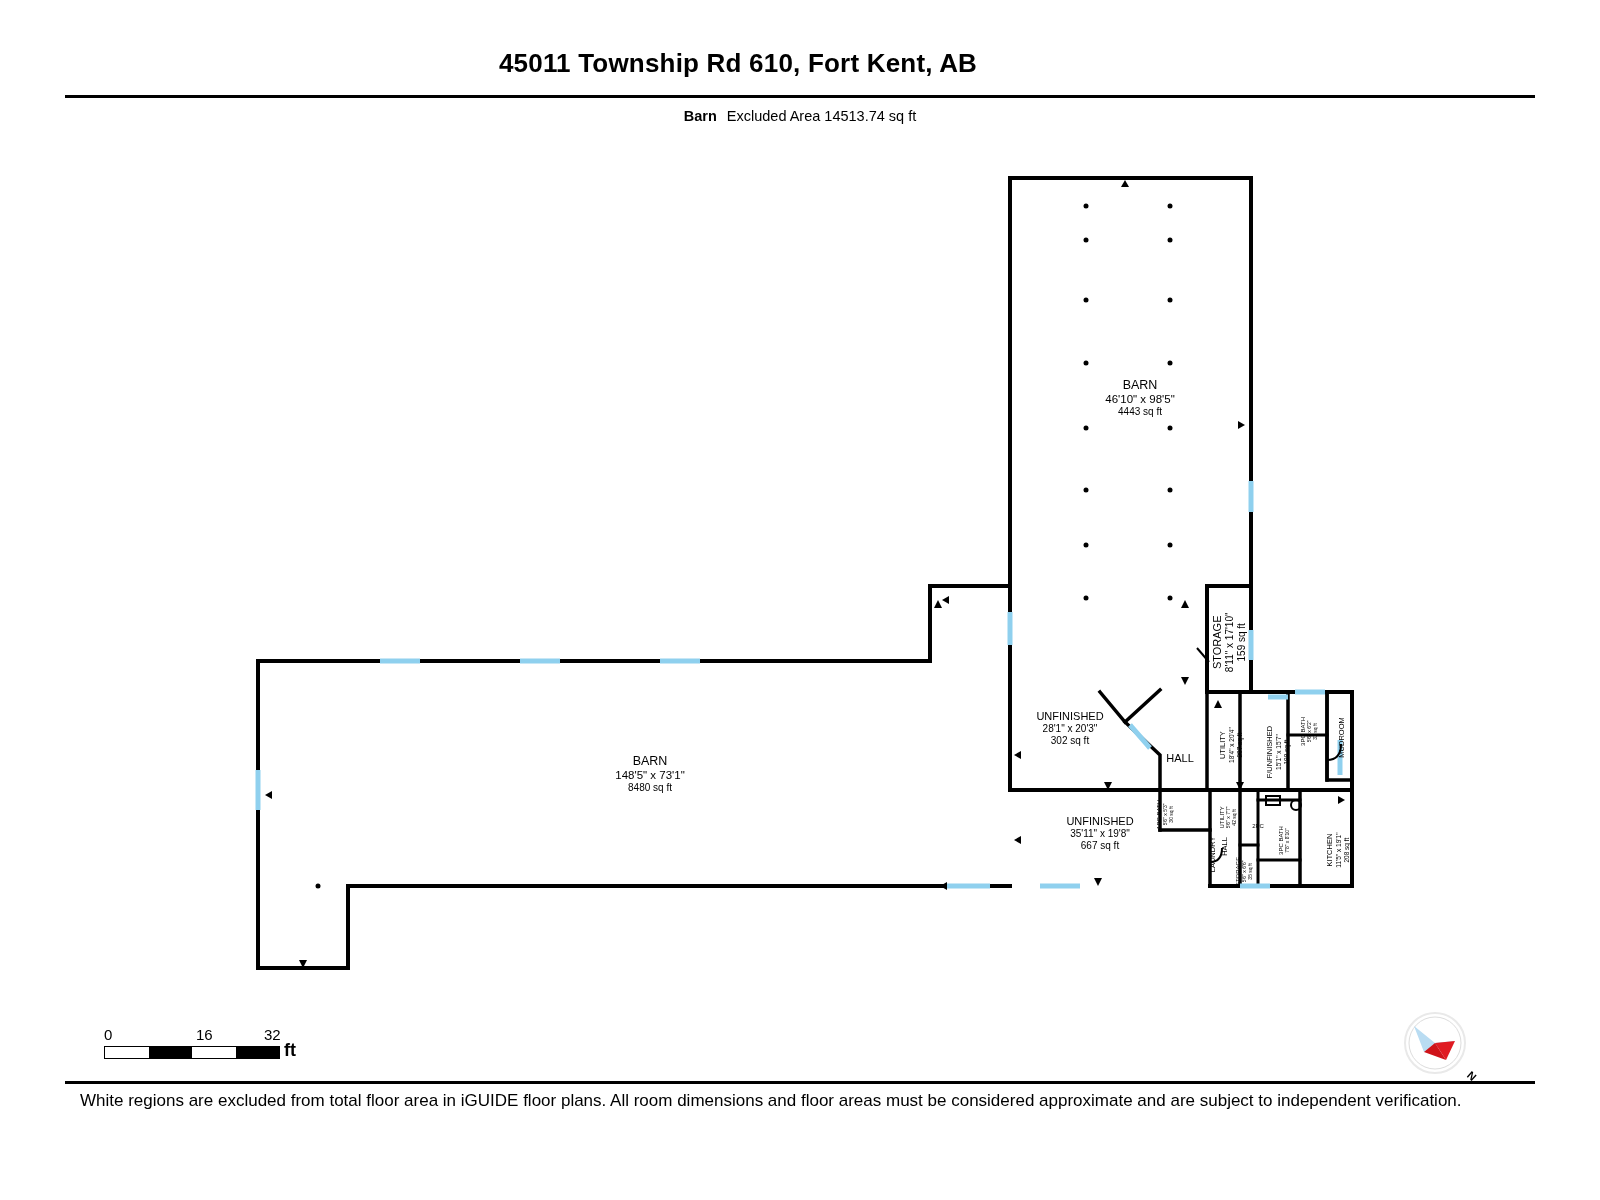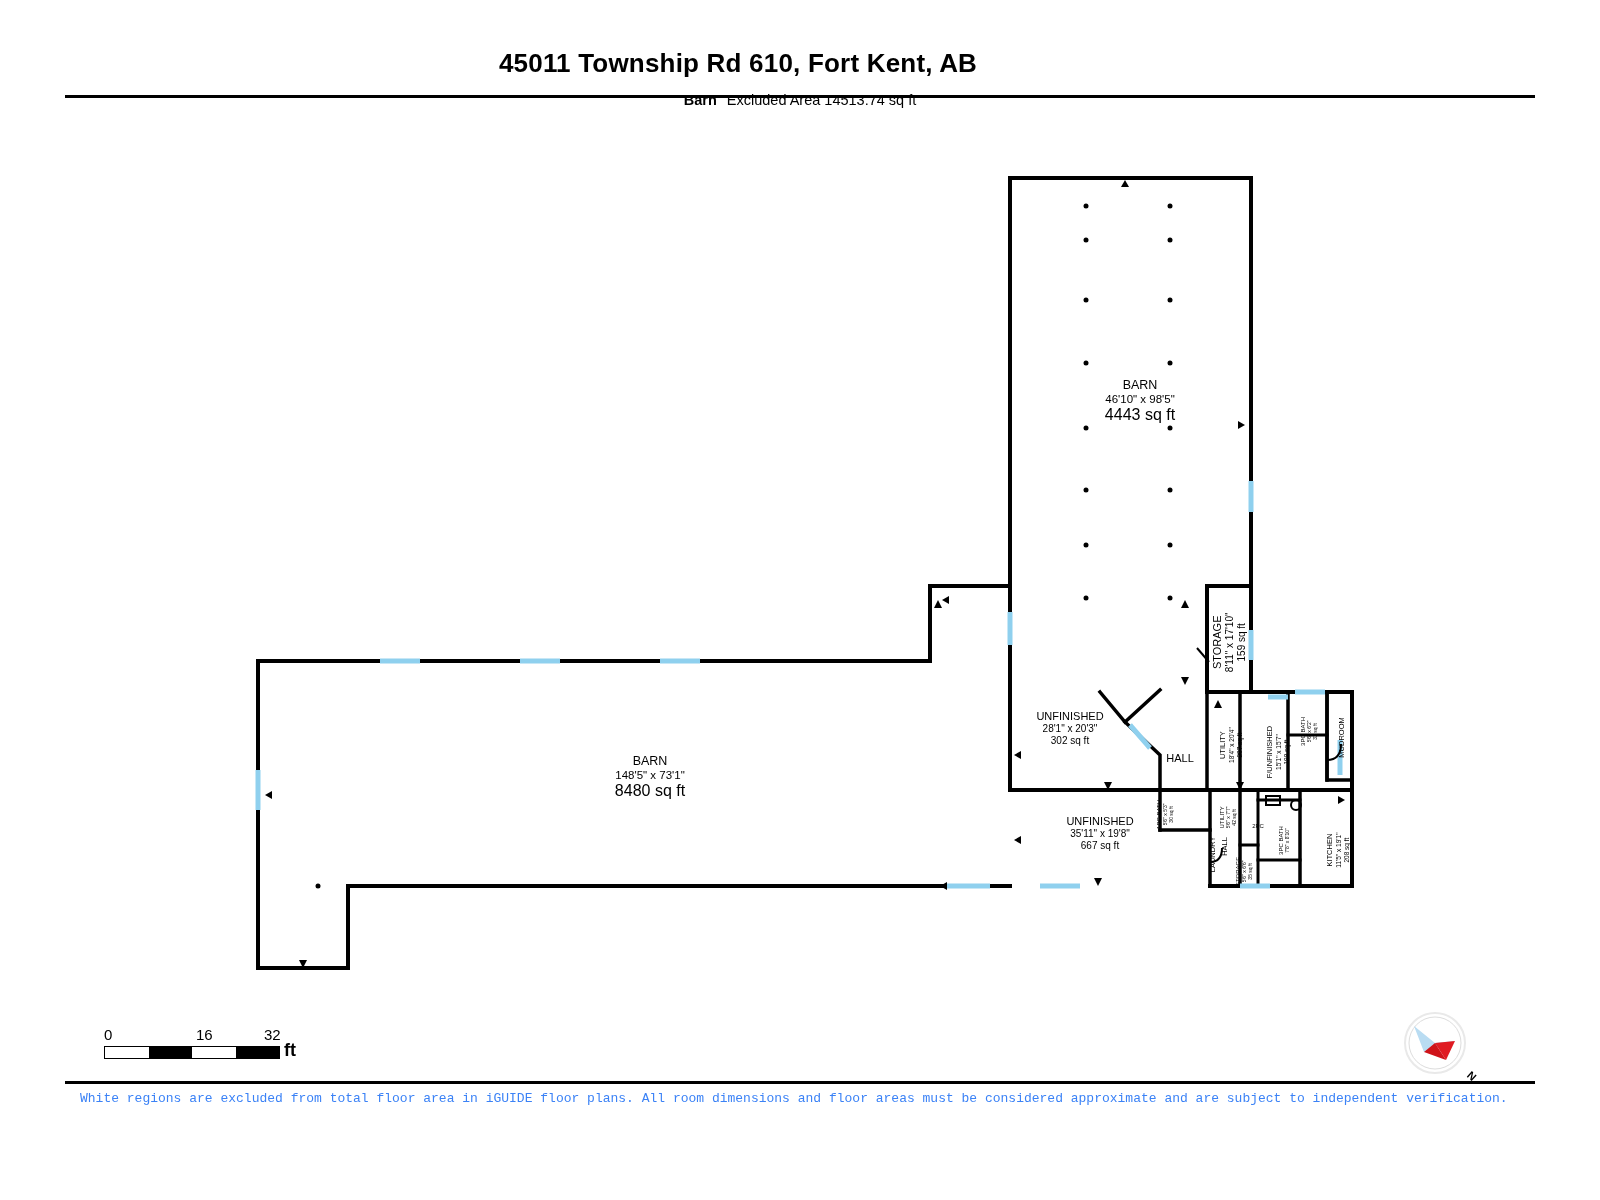--- a/index.html
+++ b/index.html
@@ -16,31 +16,31 @@
   
   .title{
     position:absolute;left:0;top:48px;width:1476px;
     text-align:center;
     font-size:26px;font-weight:bold;letter-spacing:.2px;
   }
   .rule-top{
     position:absolute;left:65px;top:95px;width:1470px;height:3px;background:#000;
   }
   .subhead{
-    position:absolute;left:0;top:92px;width:1600px;text-align:center;font-size:14.5px;
+    position:absolute;left:0;top:108px;width:1600px;text-align:center;font-size:14.5px;
   }
   .subhead .lbl{font-weight:bold;margin-right:10px;}
 
   
   .rule-bot{
     position:absolute;left:65px;top:1081px;width:1470px;height:3px;background:#000;
   }
   .disclaimer{
     position:absolute;left:80px;top:1091px;width:1440px;
-    font-size:13px;color:#3b82f6;font-family:Liberation Mono, monospace;
+    font-size:17px;color:#000000;
   }
   .prepared{
     position:absolute;left:0;top:1040px;width:1600px;text-align:center;font-size:14px;
   }
 
   
   .scale{position:absolute;left:104px;top:1026px;}
   .scale-nums{position:relative;height:18px;width:200px;}
   .scale-nums span{position:absolute;font-size:15px;top:0;}
   .scale-nums .n0{left:0px;}
@@ -59,21 +59,21 @@
   
   .plan{position:absolute;left:0;top:0;width:1600px;height:1200px;}
 
   
   .rm{position:absolute;text-align:center;line-height:1.18;white-space:nowrap;}
   .rm .nm{font-size:11px;}
   .rm .dm{font-size:10px;}
   .rm .ar{font-size:10px;}
   .rm.big .nm{font-size:12.5px;}
   .rm.big .dm{font-size:11.5px;}
-  .rm.big .ar{font-size:16px;text-align:center;}
+  .rm.big .ar{font-size:10px;text-align:center;}
   .rm.tiny .nm{font-size:7.5px;}
   .rm.tiny .dm{font-size:6.5px;}
   .rm.tiny .ar{font-size:6.5px;}
   .rm.xtiny .nm{font-size:6px;}
   .rm.xtiny .dm{font-size:5px;}
   .rm.xtiny .ar{font-size:5px;}
   .rot{transform:rotate(-90deg);transform-origin:center center;}
 </style>
 </head>
 <body>

